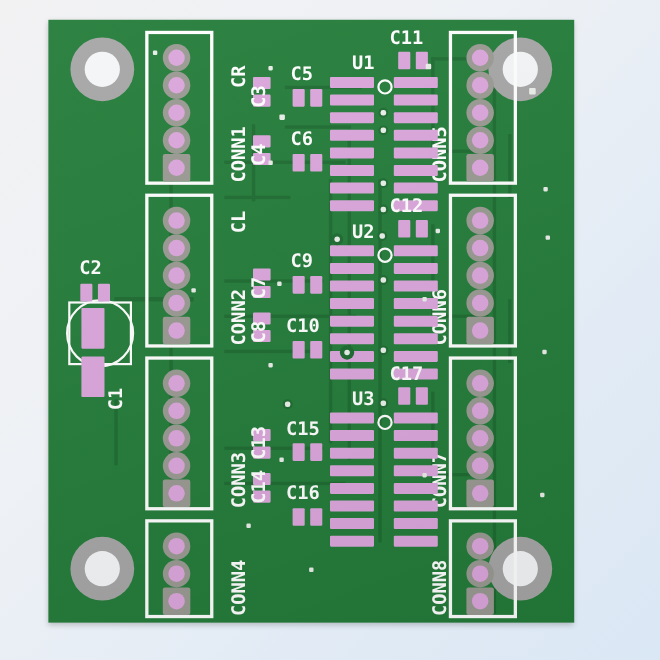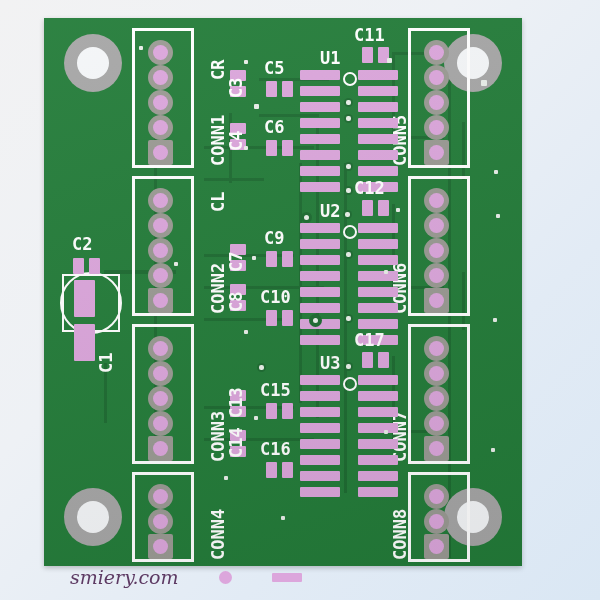--- a/index.html
+++ b/index.html
@@ -403,19 +403,14 @@
     <div class="dot" style="left:449px;top:300px;width:4px;height:4px;"></div>
     <div class="dot" style="left:210px;top:398px;width:4px;height:4px;"></div>
     <div class="dot" style="left:340px;top:412px;width:4px;height:4px;"></div>
     <div class="dot" style="left:180px;top:458px;width:4px;height:4px;"></div>
     <div class="dot" style="left:447px;top:430px;width:4px;height:4px;"></div>
     <div class="dot" style="left:237px;top:498px;width:4px;height:4px;"></div>
     <div class="dot" style="left:352px;top:190px;width:4px;height:4px;"></div>
 
   </div>
 
-  <div id="wm">
-    <span id="wmtext">smiery.com</span>
-    <span class="wmdot"></span>
-    <span class="wmbar"></span>
-  </div>
 
 </div>
 
 </body></html>

